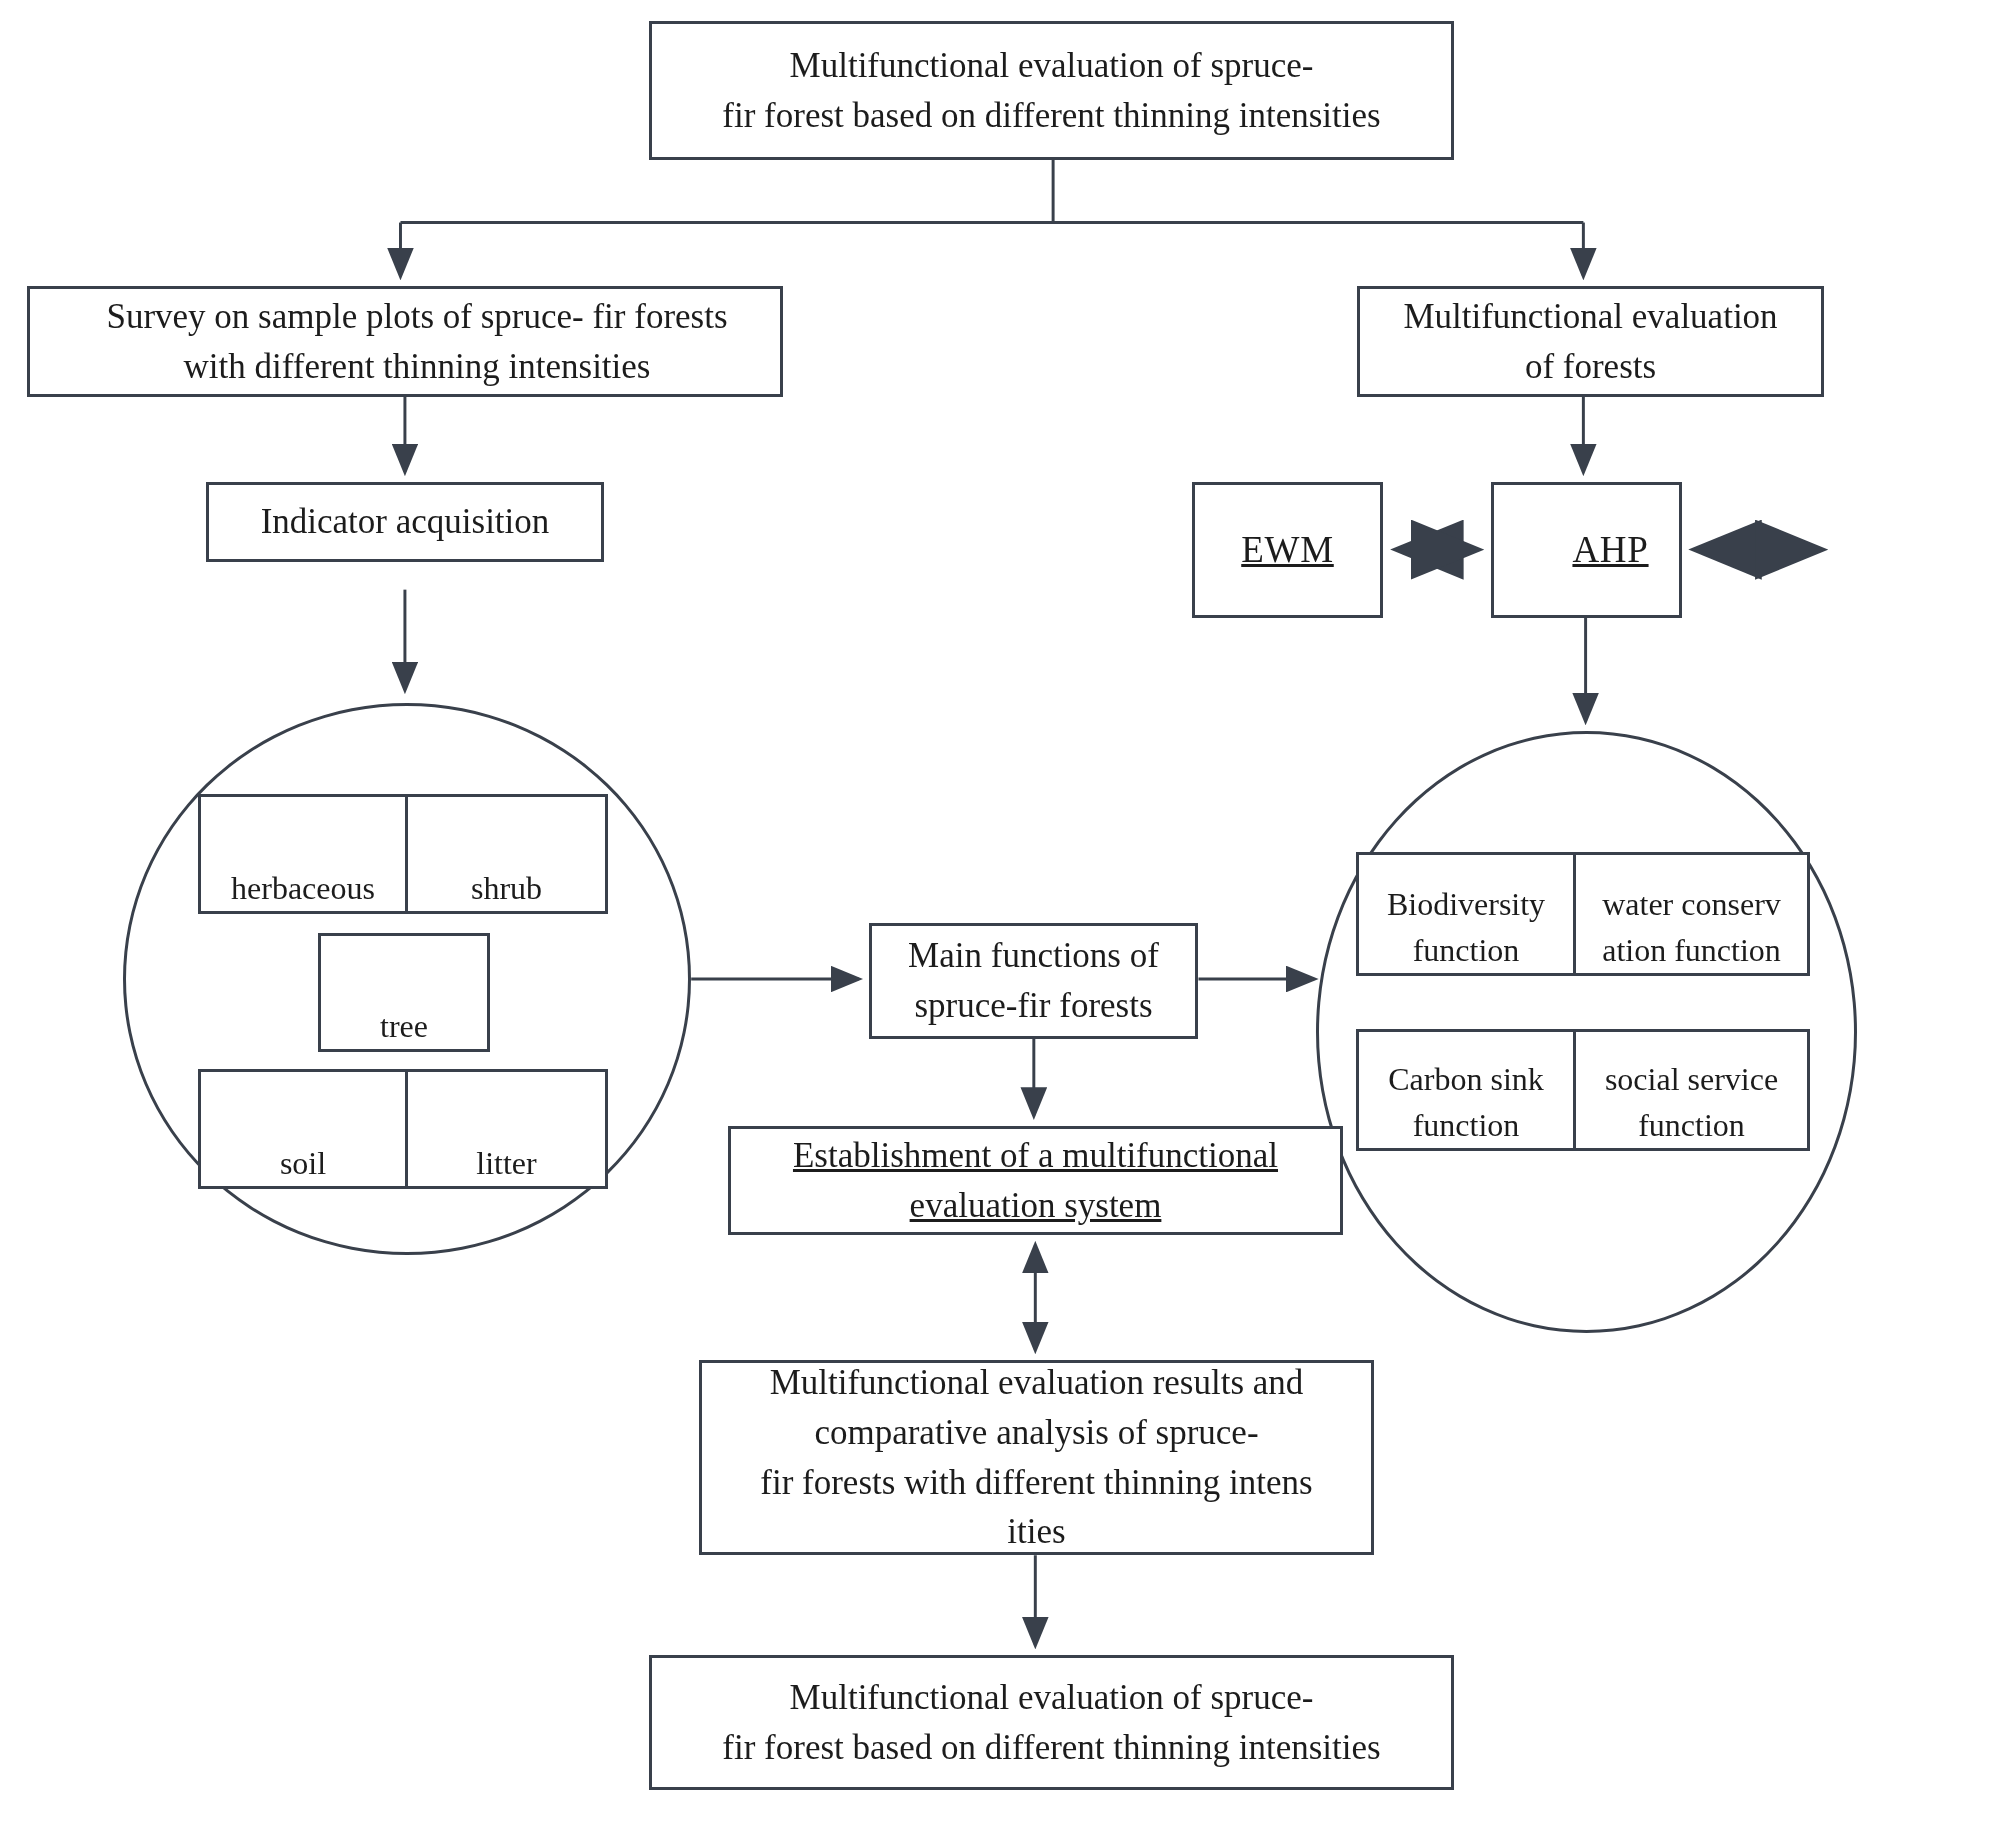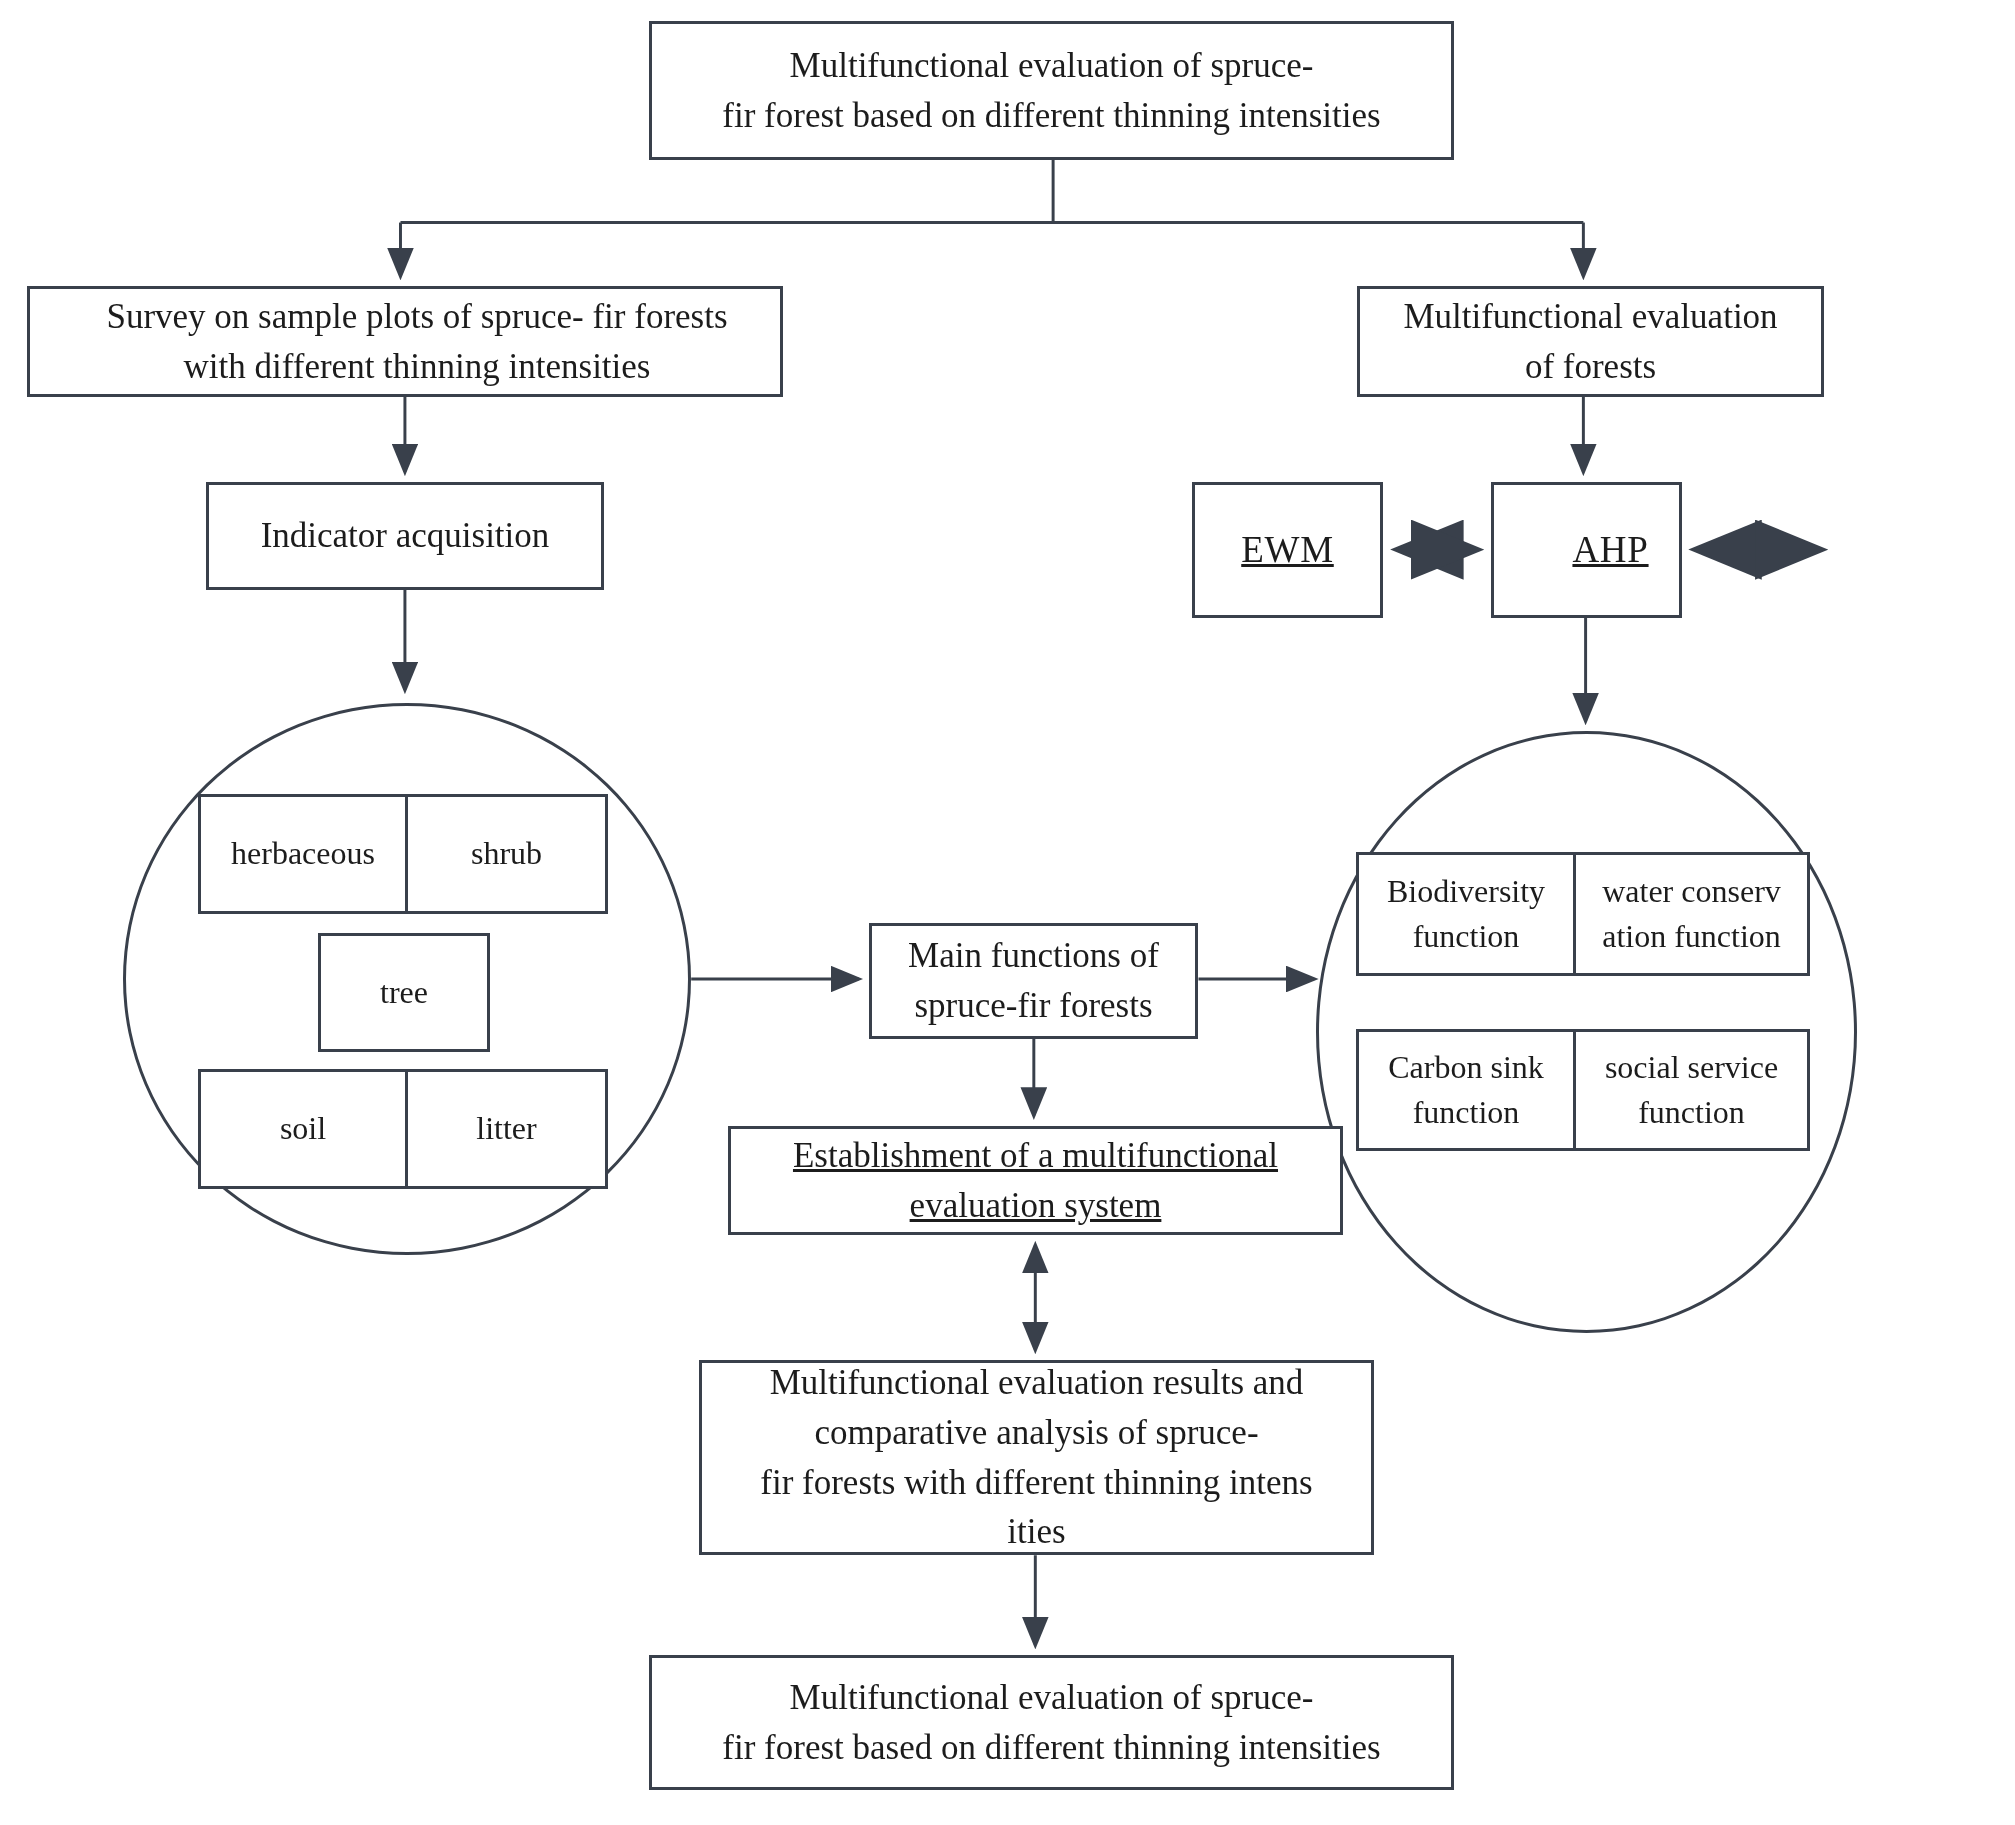--- a/index.html
+++ b/index.html
@@ -19,21 +19,21 @@
     box-sizing:border-box;
     display:flex;flex-direction:column;
     align-items:center;justify-content:center;
     text-align:center;
     z-index:2;
     line-height:1.42;
   }
   .node span{display:block;white-space:nowrap;}
   .big{font-size:35px;}
   .method{font-size:37px;letter-spacing:0.7px;text-decoration:underline;}
-  .inner{border-width:3px;font-size:32px;z-index:4;}
+  .inner{border-width:3px;font-size:32px;z-index:4;justify-content:flex-end;}
   .circle{
     position:absolute;
     border:3px solid #39404b;
     border-radius:50%;
     background:#ffffff;
     box-sizing:border-box;
     z-index:2;
   }
 </style>
 </head>
@@ -91,21 +91,21 @@
   <div class="node big" style="left:27px;top:286px;width:756px;height:111px;padding-left:24px;">
     <span>Survey on sample plots of spruce- fir forests</span>
     <span>with different thinning intensities</span>
   </div>
 
   <div class="node big" style="left:1357px;top:286px;width:467px;height:111px;">
     <span>Multifunctional evaluation</span>
     <span>of forests</span>
   </div>
 
-  <div class="node big" style="left:206px;top:482px;width:398px;height:108px;">
+  <div class="node big" style="left:206px;top:482px;width:398px;height:80px;">
     <span>Indicator acquisition</span>
   </div>
 
   <div class="node method" style="left:1192px;top:482px;width:191px;height:136px;">
     <span>EWM</span>
   </div>
   <div class="node method" style="left:1491px;top:482px;width:191px;height:136px;padding-left:48px;">
     <span>AHP</span>
   </div>
 

